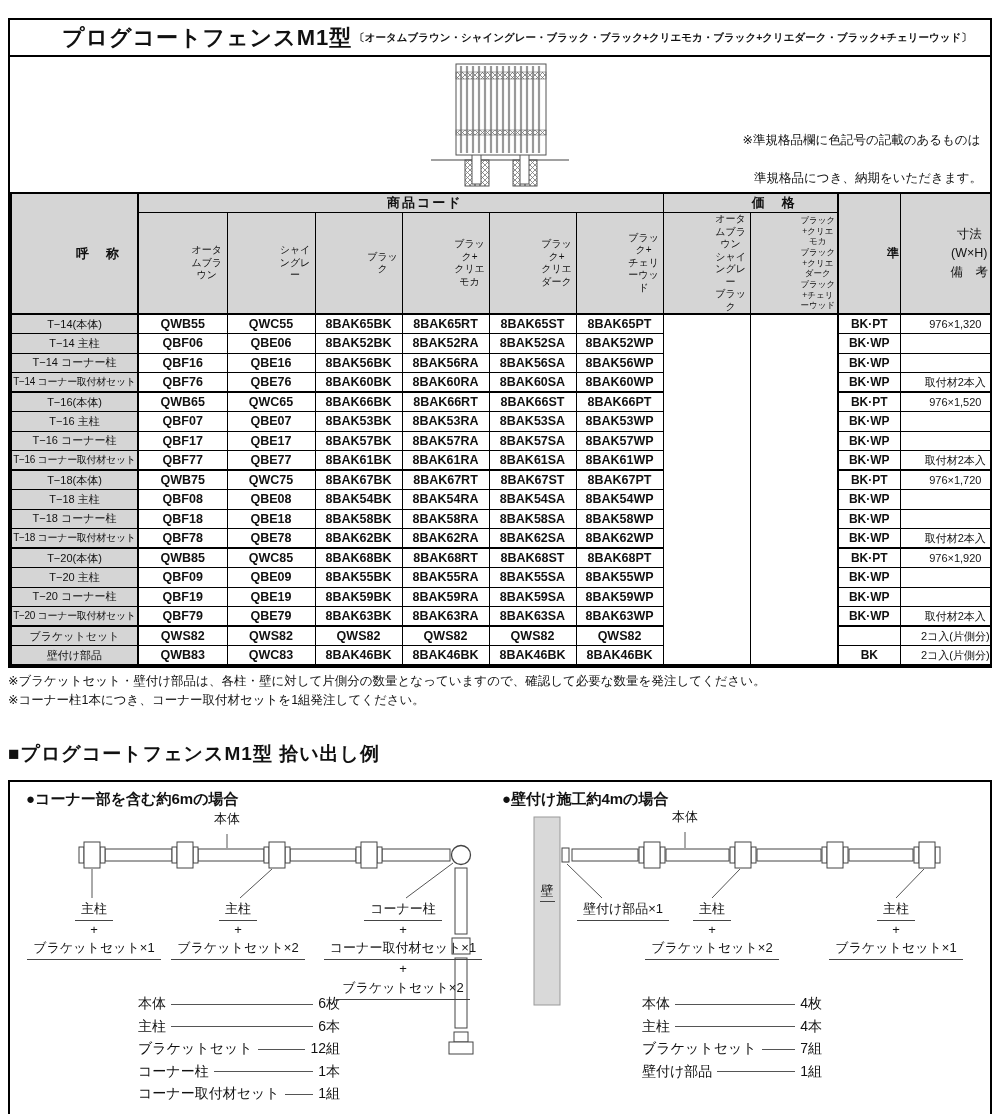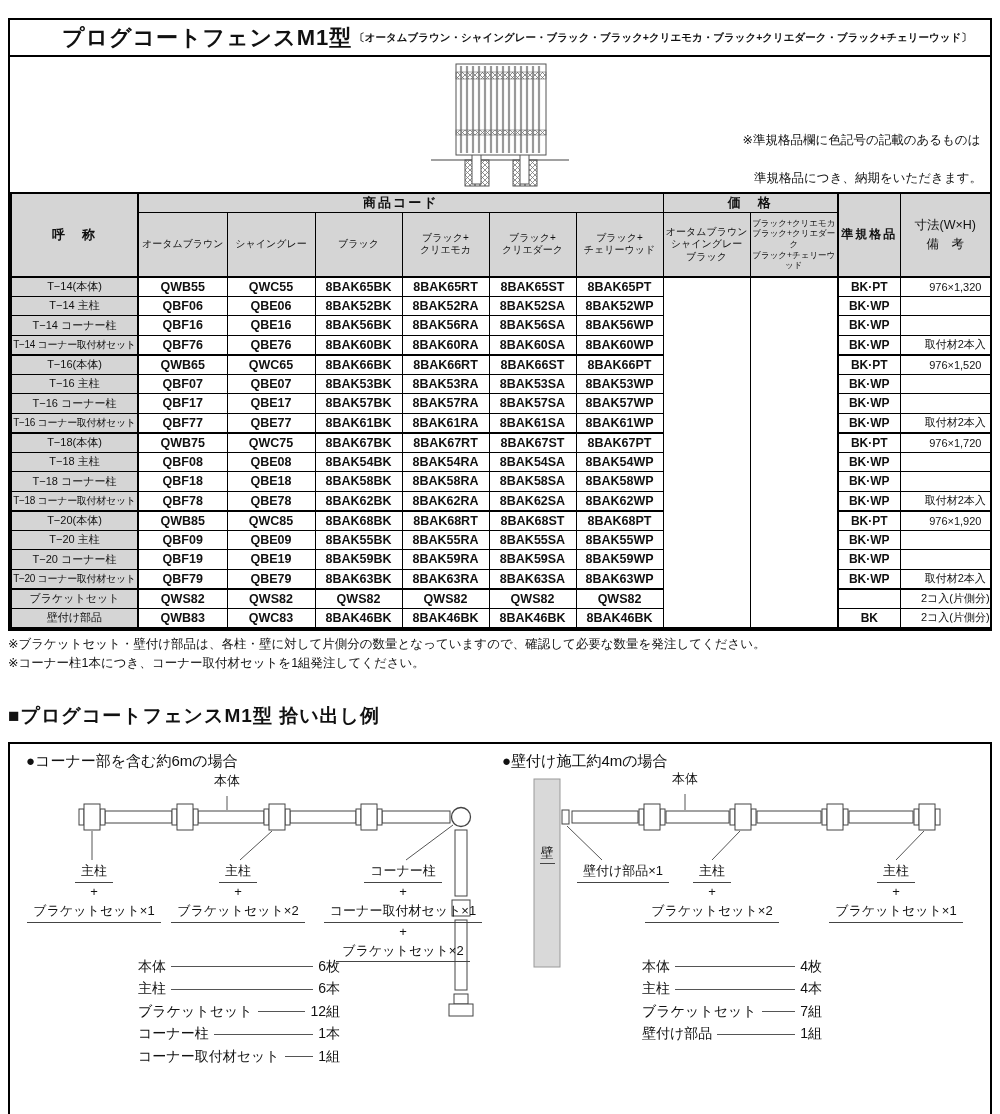--- a/index.html
+++ b/index.html
@@ -14,21 +14,21 @@
   .title-colors { font-size:10.5px; font-weight:bold; margin-left:2px; white-space:nowrap; }
 
   .illo-area { position:relative; height:132px; }
   .fence-illo { display:block; margin:3px auto 0 auto; }
   .top-note { position:absolute; right:8px; bottom:5px; font-size:12.5px; line-height:1.4; text-align:center; }
   .top-note .l2 { padding-left:13px;margin-top:20px; }
 
   
   table.product { width:100%; border-collapse:collapse; table-layout:fixed; border:2px solid #000; }
   table.product td { border:1px solid #000; text-align:center; vertical-align:middle; overflow:hidden; white-space:nowrap; }
-  thead td { background:#d5d5d5; }
+  thead td { background:#d5d5d5;padding-left:48px; }
   .hdr-main { font-size:13px; font-weight:bold; letter-spacing:2px; height:17px; }
   .hdr-sub { font-size:10px; height:64px; white-space:pre-line !important; line-height:1.25; }
   .hdr-sub.tiny { font-size:8.5px; }
   .hdr-dim { font-size:12.5px; font-weight:normal; white-space:pre-line !important; line-height:1.5; }
   .name-cell { background:#d5d5d5; font-size:11px; height:19.5px; }
   .name-cell.small { font-size:10px; letter-spacing:-0.3px; }
   .code-cell { font-weight:bold; font-size:12.5px; }
   .price-cell { background:#fff; }
   .semi-cell { font-weight:bold; font-size:12px; border-left-width:2px !important; }
   .note-cell { font-size:11px;padding-left:20px; }
@@ -36,21 +36,21 @@
   tbody tr:first-child td { border-top-width:2px; }
   tr.group-end td { border-bottom-width:2px; }
 
   
   .bottom-notes { margin-top:4px; font-size:12.5px; line-height:1.55; }
 
   
   .pickup-heading { margin-top:30px; font-size:19px; font-weight:bold; letter-spacing:1px; }
   .pickup-box { position:relative; margin-top:13px; height:378px; border:2px solid #000; background:#fff; }
   .pickup-svg { position:absolute; left:0; top:0; }
-  .bullet-title { position:absolute; font-size:15px; font-weight:normal; white-space:nowrap; }
+  .bullet-title { position:absolute; font-size:15px; font-weight:bold; white-space:nowrap; }
   .bt-left { left:16px; top:8px; }
   .bt-right { left:492px; top:8px; }
   .body-label { position:absolute; font-size:13px; text-align:center; }
   .bl-left { left:190px; top:28px; width:54px; }
   .bl-right { left:648px; top:26px; width:54px; }
   .wall-label { position:absolute; left:524px; top:100px; width:26px; text-align:center; font-size:13px; }
   .wall-label span { display:inline-block; border-bottom:1px solid #444; padding:0 1px 1px 1px; }
   .lg { position:absolute; text-align:center; font-size:13px; line-height:1.45; }
   .lg .u { display:inline-block; border-bottom:1px solid #444; padding:0 6px 1px 6px; white-space:nowrap; }
   .lg .plus { font-size:13px; }

